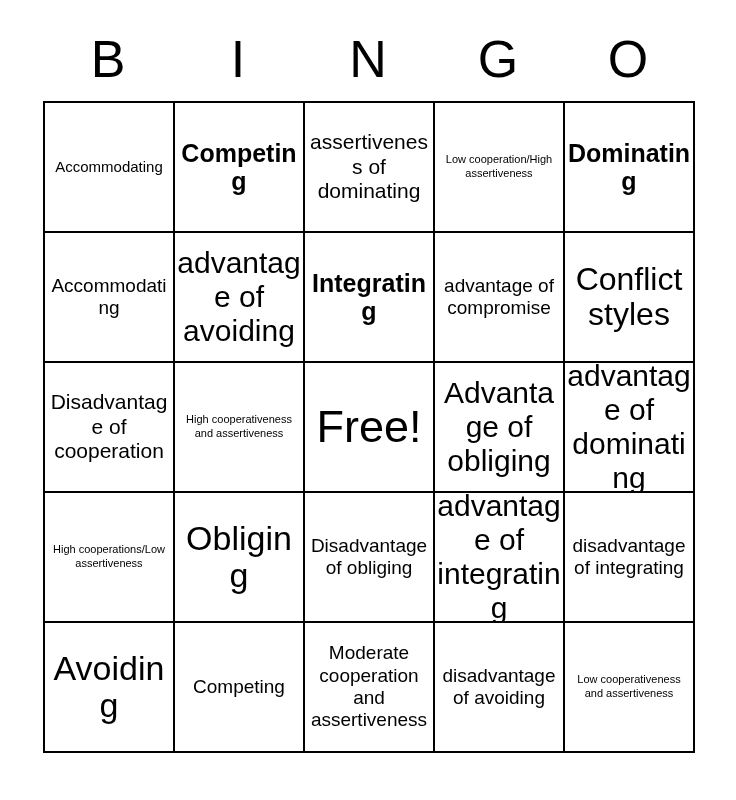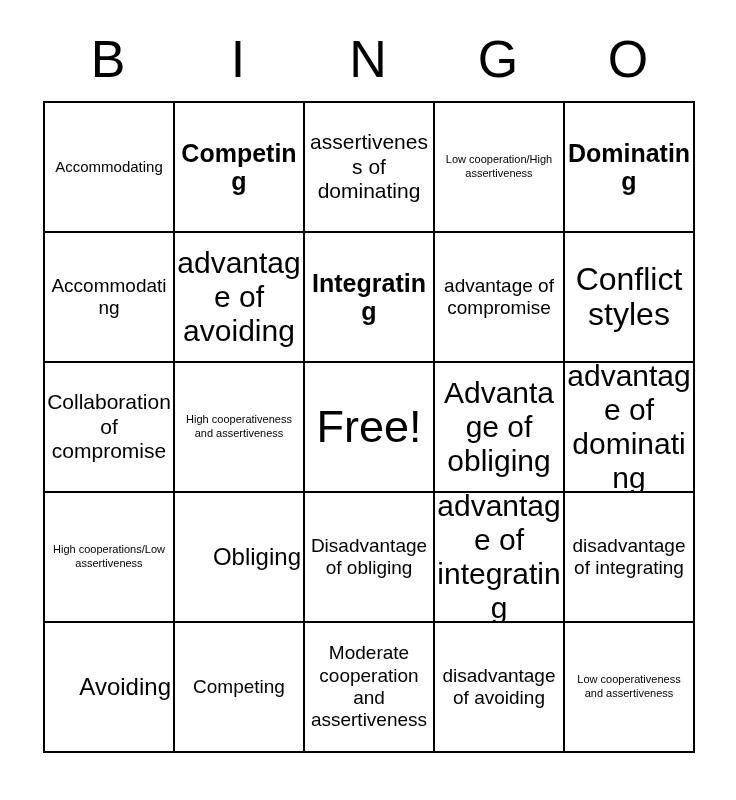--- a/index.html
+++ b/index.html
@@ -72,21 +72,21 @@
   }
 
   
   .fs-xs   { font-size: 11px; line-height: 1.25; }
   .fs-sm   { font-size: 15px; line-height: 1.2; }
   .fs-md   { font-size: 19px; line-height: 1.18; }
   .fs-lg   { font-size: 21px; line-height: 1.16; }
   .fs-xl   { font-size: 30px; line-height: 1.14; }
   .fs-2xl  { font-size: 25px; line-height: 1.12; font-weight: bold; }
   .fs-3xl  { font-size: 32px; line-height: 1.1; }
-  .fs-4xl  { font-size: 24px; line-height: 1.1; text-align: right; }
+  .fs-4xl  { font-size: 34px; line-height: 1.1; }
   .fs-free { font-size: 45px; line-height: 1.05; }
 </style>
 </head>
 <body>
 
 <div class="card">
 
   <div class="header-row">
     <div class="header-cell">B</div>
     <div class="header-cell">I</div>
@@ -128,21 +128,21 @@
       <div class="cell">
           <span class="cell-text fs-md">advantage of compromise</span>
         </div>
       <div class="cell">
           <span class="cell-text fs-3xl">Conflict styles</span>
         </div>
     </div>
 
     <div class="grid-row">
       <div class="cell">
-          <span class="cell-text fs-lg">Collaboration of compromise</span>
+          <span class="cell-text fs-lg">Disadvantage of cooperation</span>
         </div>
       <div class="cell">
           <span class="cell-text fs-xs">High cooperativeness and assertiveness</span>
         </div>
       <div class="cell">
           <span class="cell-text fs-free">Free!</span>
         </div>
       <div class="cell">
           <span class="cell-text fs-xl">Advantage of obliging</span>
         </div>

